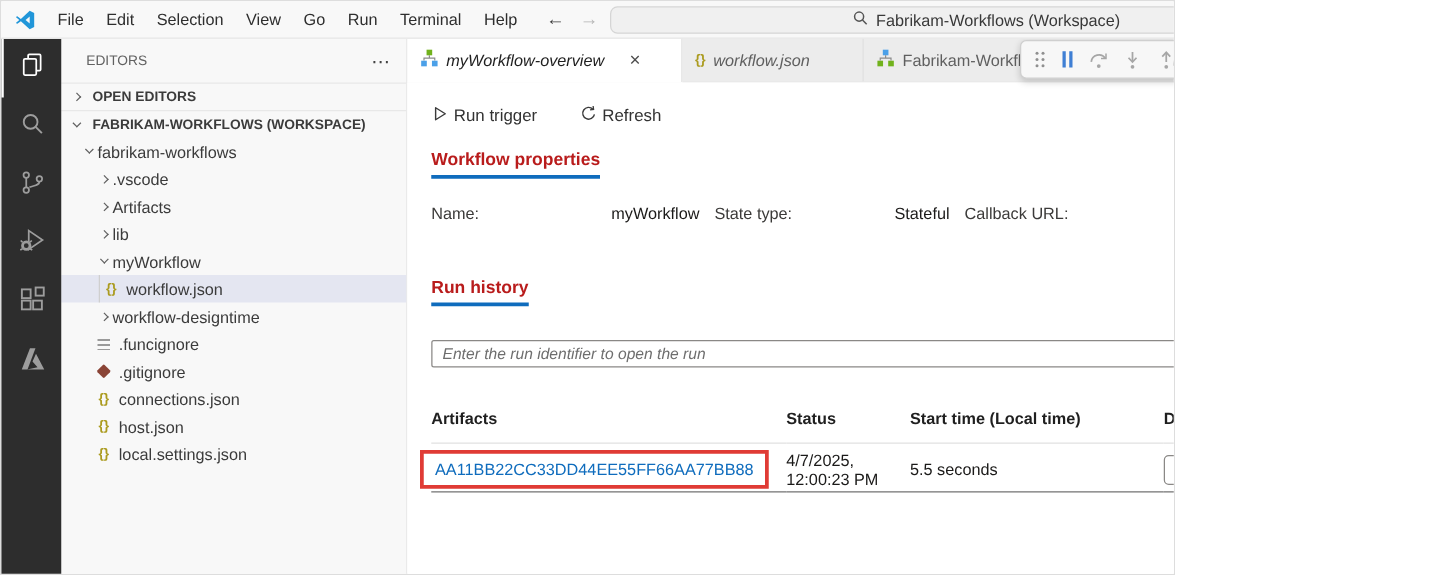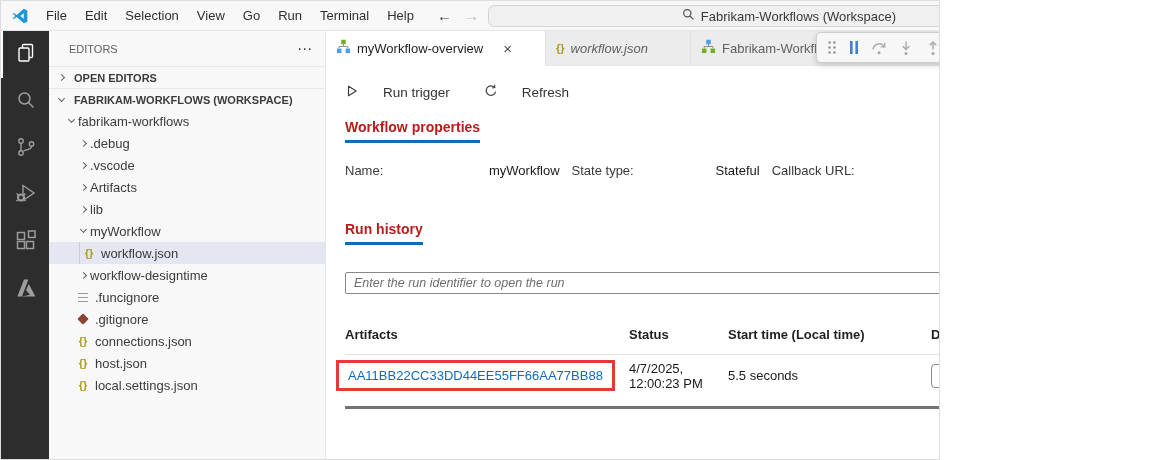--- a/index.html
+++ b/index.html
@@ -50,47 +50,47 @@
   .fi-braces{color:#ab9b1f;font-weight:700;font-size:11px;}
   .fi-list{width:10px;height:9px;background:repeating-linear-gradient(#9a9a9a 0 1.5px,transparent 1.5px 4px);}
   .fi-git{width:8px;height:8px;background:#8a4436;transform:rotate(45deg);border-radius:1px;}
 
   
   .editor{position:absolute;left:325px;top:30px;width:825px;height:430px;background:#fff;}
   .tabstrip{position:absolute;left:0;top:0;right:0;height:35px;background:#ececec;display:flex;
     border-bottom:1px solid #e8e8e8;}
   .tab{display:flex;align-items:center;gap:6px;padding:0 10px;font-size:13px;color:#5f5f5f;
     border-right:1px solid #e0e0e0;cursor:pointer;white-space:nowrap;overflow:hidden;}
-  .tab.active{background:#fff;color:#1f1f1f;border-bottom:1px solid #fff;margin-bottom:-1px;}
+  .tab.active{background:#fff;color:#1f1f1f;border-bottom:1px solid #fff;margin-bottom:-1px;font-style:italic;}
   .tab .close{margin-left:14px;font-size:15px;color:#4d4d4d;cursor:pointer;}
   .tab.t1{width:220px;} .tab.t2{width:145px;font-style:italic;} .tab.t3{flex:1;border-right:none;}
   .tab-braces{color:#ab9b1f;font-weight:700;font-size:11px;font-style:normal;}
 
   .debug-toolbar{position:absolute;left:490px;top:1px;height:31px;display:flex;align-items:center;gap:11px;
     padding:0 10px;background:#f7f7f7;border:1px solid #cfcfcf;border-radius:5px;
     box-shadow:0 2px 6px rgba(0,0,0,.18);z-index:10;}
   .dbg{display:flex;align-items:center;cursor:pointer;}
 
   .content{position:absolute;left:0;top:35px;right:0;bottom:0;background:#fff;padding:15px 4px 0 19px;
     color:#3b3a39;font-size:13px;}
   .cmd-row{display:flex;align-items:center;gap:34px;height:22px;}
-  .cmd-btn{display:flex;align-items:center;gap:24px;font-size:13.5px;color:#333;cursor:pointer;}
+  .cmd-btn{display:flex;align-items:center;gap:4px;font-size:13.5px;color:#333;cursor:pointer;}
   .pivot{display:inline-block;margin-top:16px;font-size:14px;font-weight:700;color:#b91c1c;
     padding-bottom:5px;border-bottom:3px solid var(--accent);}
   .props{margin-top:20px;display:flex;gap:12px;}
   .prop-row{display:flex;line-height:16px;}
   .prop-label{width:144px;color:#3b3a39;}
   .prop-value{color:#1b1a19;}
   .rh-pivot{margin-top:42px;}
   .run-input{margin-top:27px;width:803px;height:22px;border:1px solid #8a8886;border-radius:2px;
     padding:0 8px;font-size:12.5px;font-style:italic;color:#444;font-family:inherit;background:#fff;}
   .run-input::placeholder{color:#6e6e6e;font-style:italic;}
   .rh-table{margin-top:33px;display:grid;grid-template-columns:284px 99px 203px 136px 1fr;width:803px;}
   .th{font-weight:700;color:#1f1f1f;padding-bottom:12px;border-bottom:1px solid #e1e1e1;font-size:13px;}
-  .td{display:flex;align-items:center;padding-top:5px;padding-bottom:15px;border-bottom:3px solid #737373;
+  .td{display:flex;align-items:center;padding-top:5px;padding-bottom:2px;border-bottom:1px solid #737373;
     color:#1b1a19;}
   .hl-box{display:inline-flex;border:3px solid var(--highlight-red);padding:5px 9px;margin-left:-9px;}
   .run-link{color:var(--link);text-decoration:none;font-size:13px;cursor:pointer;white-space:nowrap;}
   .actions-btn{width:64px;height:24px;border:1px solid #8a8886;border-radius:4px;background:#fff;
     display:flex;align-items:center;justify-content:center;gap:9px;cursor:pointer;font-size:12px;color:#333;}
 </style>
 </head>
 <body>
 
 <div class="app">
@@ -211,24 +211,20 @@
       <span class="chev down"></span>
       <span>FABRIKAM-WORKFLOWS (WORKSPACE)</span>
     </div>
 
     <div class="titem ind1">
       <span class="chev down"></span>
       <span class="lbl">fabrikam-workflows</span>
     </div>
     <div class="titem ind2">
       <span class="chev"></span>
-      <span class="lbl">.debug</span>
-    </div>
-    <div class="titem ind2">
-      <span class="chev"></span>
       <span class="lbl">.vscode</span>
     </div>
     <div class="titem ind2">
       <span class="chev"></span>
       <span class="lbl">Artifacts</span>
     </div>
     <div class="titem ind2">
       <span class="chev"></span>
       <span class="lbl">lib</span>
     </div>

